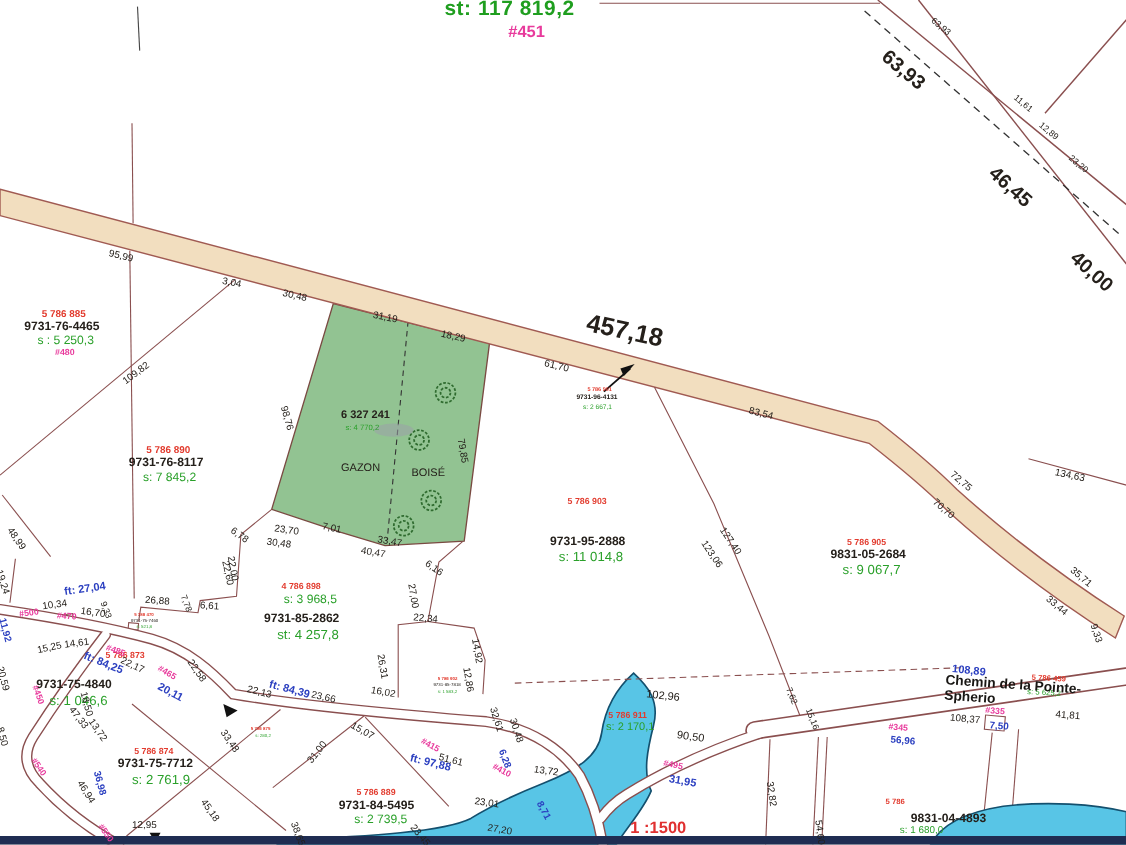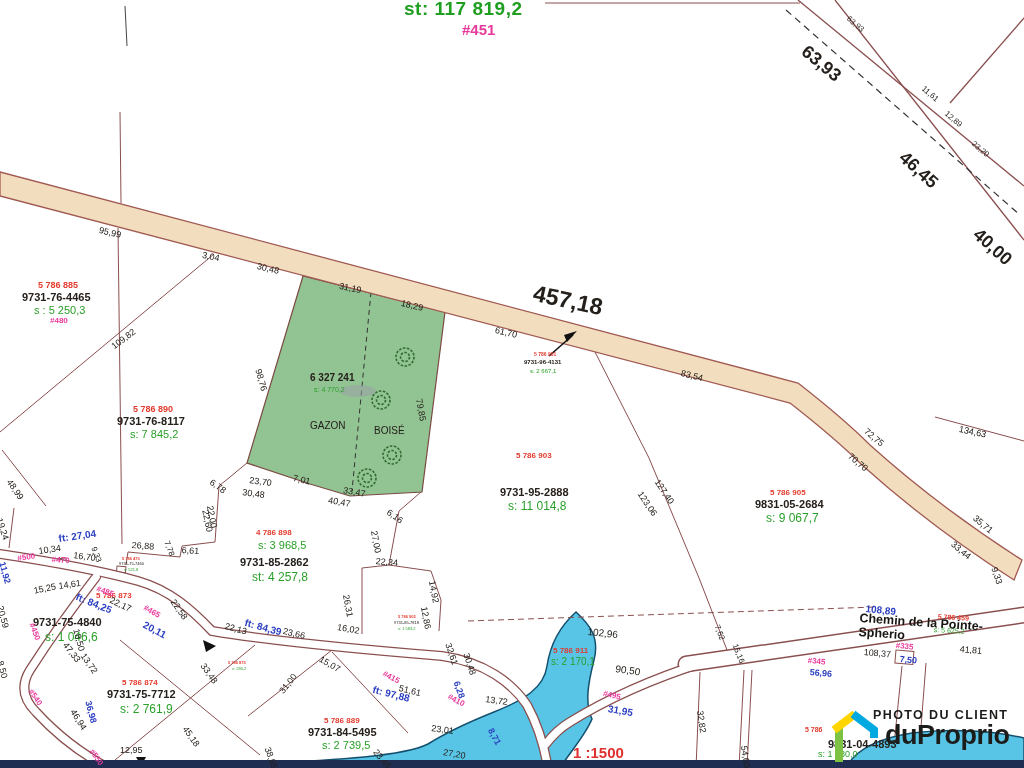--- a/index.html
+++ b/index.html
@@ -281,22 +281,13 @@
       <div class="lbl pnk" style="left: 808px; top: 657px; font-size: 8px; transform: rotate(5deg);">#345</div>
       <div class="lbl blu" style="left: 810px; top: 668px; font-size: 9px; transform: rotate(5deg);">56,96</div>
       <div class="lbl blk" style="left: 720px; top: 624px; font-size: 8px; transform: rotate(68deg);">7,62</div>
       <div class="lbl blk" style="left: 738px; top: 643px; font-size: 8px; transform: rotate(68deg);">15,16</div>
       <div class="lbl blk" style="left: 704px; top: 710px; font-size: 9px; transform: rotate(82deg);">32,82</div>
       <div class="lbl blk" style="left: 748px; top: 745px; font-size: 9px; transform: rotate(82deg);">54,60</div>
     </div>
   <div id="scale-label">1 :1500</div>
   <div id="street-name">Chemin de la Pointe-Spherio</div>
 
-  <div id="logo">
-    <svg width="50" height="54" viewBox="0 0 50 54">
-      <line x1="11" y1="52" x2="11" y2="16" stroke="#7dc242" stroke-width="8"></line>
-      <line x1="6" y1="20" x2="27" y2="4" stroke="#ffd500" stroke-width="8"></line>
-      <polyline points="25,4 46,20 46,28" fill="none" stroke="#00a9e0" stroke-width="8"></polyline>
-    </svg>
-    <div class="tagline">PHOTO DU CLIENT</div>
-    <div class="brand">duProprio</div>
-  </div>
 </div>
 
 </body></html>

